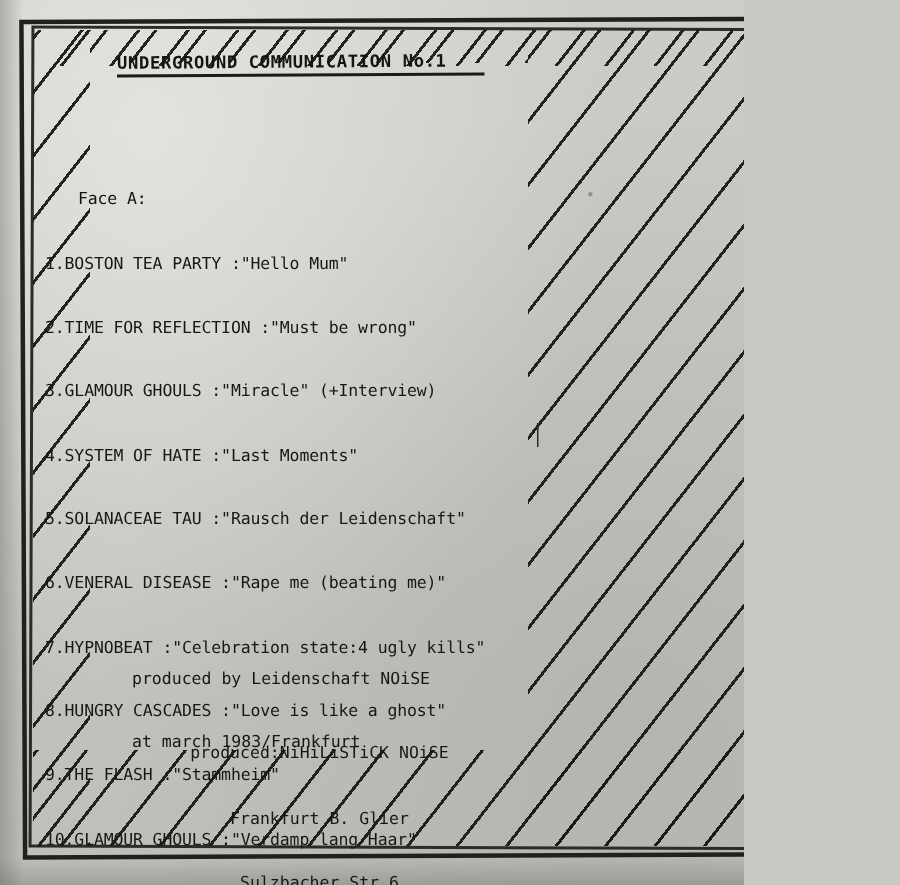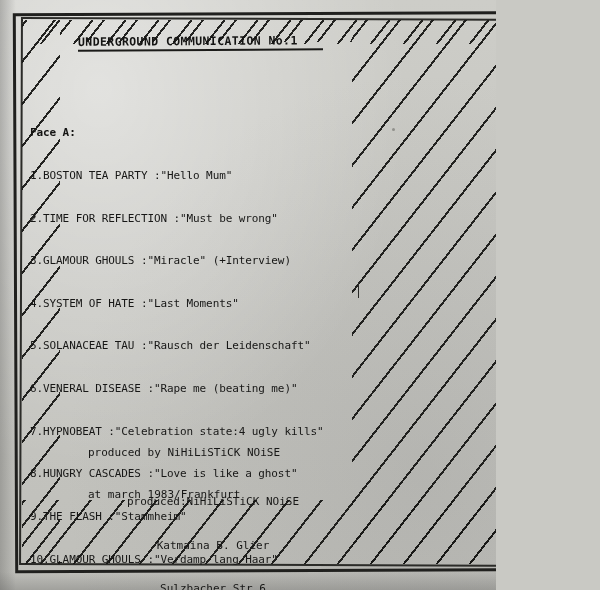--- a/index.html
+++ b/index.html
@@ -106,22 +106,23 @@
     top: 98px;
     width: 330px;
     z-index: 5;
     color: #171716;
     font-size: 11px;
     line-height: 14.2px;
     letter-spacing: -0.1px;
     white-space: pre;
   }
   .face-head {
-    font-weight: bold;
+    font-weight: normal;
     color: #131312;
+    margin-left: 22px;
   }
   .track { }
 
   
   #credits {
     position: absolute;
     left: 88px;
     top: 418px;
     width: 250px;
     z-index: 5;
@@ -213,27 +214,27 @@
     
     
     
     
     
     
     
   </div>
 
   <div id="credits">
-    <div>produced by NiHiLiSTiCK NOiSE</div>
+    <div>produced by Leidenschaft NOiSE</div>
     <div>at march 1983/Frankfurt</div>
   </div>
 
   <div id="contact">
     <div>produced:NiHiLiSTiCK NOiSE</div>
-    <div>Katmaina B. Glier</div>
+    <div>Frankfurt B. Glier</div>
     <div>Sulzbacher Str.6</div>
     
     
   </div>
 
   <div class="speck" style="left:392px;top:128px;width:3px;height:3px;"></div>
   <div class="speck" style="left:118px;top:556px;width:2px;height:2px;"></div>
   <div class="speck" style="left:504px;top:470px;width:2px;height:2px;"></div>
 
 </div>

